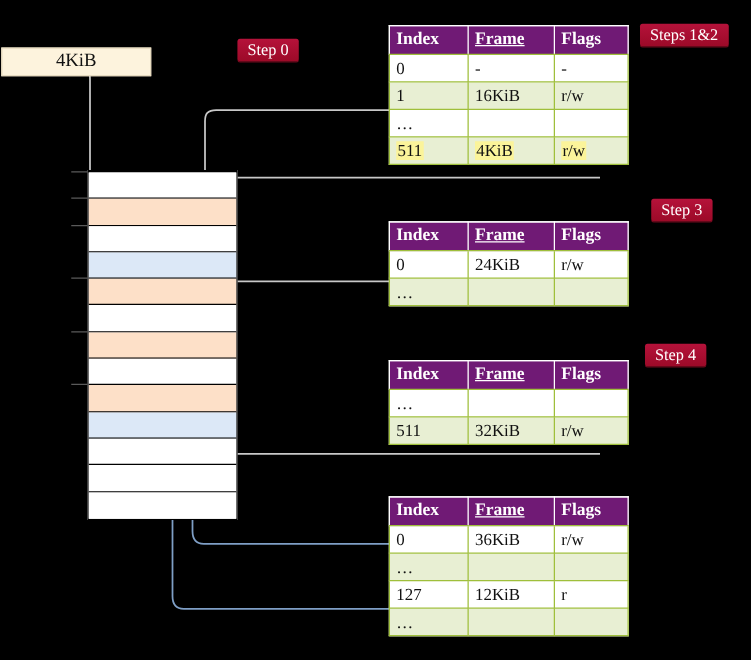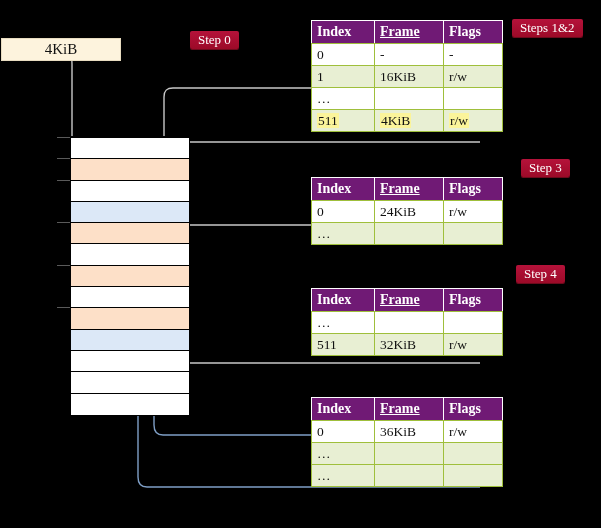--- a/index.html
+++ b/index.html
@@ -274,29 +274,34 @@
           <tr>
             <td class="c-idx">0</td>
             <td class="c-frm">36KiB</td>
             <td class="c-flg">r/w</td>
           </tr>
           <tr class="alt">
             <td class="c-idx">…</td>
             <td class="c-frm"></td>
             <td class="c-flg"></td>
           </tr>
+          <tr>
+            <td class="c-idx">127</td>
+            <td class="c-frm">12KiB</td>
+            <td class="c-flg">r</td>
+          </tr>
           <tr class="alt">
             <td class="c-idx">…</td>
             <td class="c-frm"></td>
             <td class="c-flg"></td>
           </tr>
         </tbody>
       </table>
     </div>
 
   <div id="badges">
       <div class="badge" style="left: 190px; top: 31px;">Step 0</div>
       <div class="badge" style="left: 512px; top: 19px;">Steps 1&amp;2</div>
       <div class="badge" style="left: 521px; top: 159px;">Step 3</div>
-      <div class="badge" style="left: 516px; top: 265px;">Step 4</div>
+      <div class="badge" style="left: 516px; top: 275px;">Step 4</div>
     </div>
 
 </div>
 
 </body></html>

